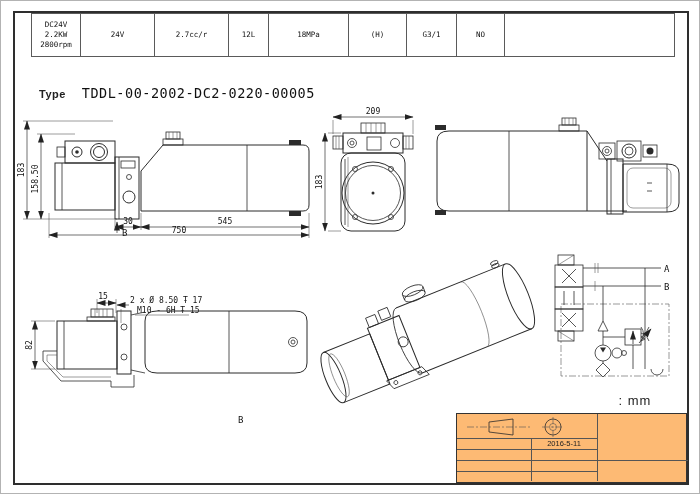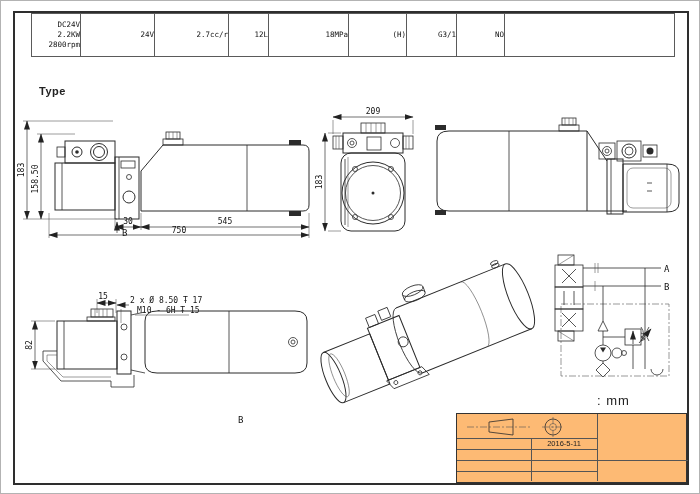--- a/index.html
+++ b/index.html
@@ -2,39 +2,39 @@
 <html><head>
 <meta charset="utf-8">
 <style>
   *{margin:0;padding:0;box-sizing:border-box}
   html,body{background:#e9e9e9}
   .sheet{position:relative;width:700px;height:494px;background:#fff;border:1px solid #b3b3b3;
          font-family:"Liberation Sans",sans-serif;overflow:hidden}
   .frame{position:absolute;left:12px;top:10px;width:676px;height:474px;border:2px solid #2e2e2e}
 
   table.spec{position:absolute;left:30px;top:12px;border-collapse:collapse;table-layout:fixed}
-  .spec td{border:1px solid #5a5a5a;text-align:right;vertical-align:middle;color:#111;overflow:hidden}
+  .spec td{border:1px solid #5a5a5a;text-align:center;vertical-align:middle;color:#111;overflow:hidden}
   .spec .val{height:43px;font:7.5px/1.35 "DejaVu Sans Mono",monospace;white-space:pre-line}
   .spec .hdr{height:26px;font:9.5px/1.15 "Liberation Sans",sans-serif;color:#1c1c1c;white-space:pre-line}
 
   .typerow{position:absolute;left:38px;top:84px;display:flex;gap:16px;align-items:baseline}
   .type-label{font:bold 11px "Liberation Sans",sans-serif;color:#222;letter-spacing:.5px}
   .type-value{font:13.5px "DejaVu Sans Mono",monospace;color:#101010;letter-spacing:.5px}
 
   svg{position:absolute;overflow:visible}
   .obj{stroke:#2b2b2b;stroke-width:1;fill:none}
   .med{stroke:#2b2b2b;stroke-width:.8;fill:none}
   .thin{stroke:#4a4a4a;stroke-width:.55;fill:none}
   .dim{stroke:#333;stroke-width:.7;fill:none}
   .fillb{fill:#2b2b2b;stroke:none}
   .ctr{stroke:#555;stroke-width:.6;fill:none;stroke-dasharray:7 2 2 2}
   svg text{font:8px "DejaVu Sans Mono",monospace;fill:#111}
   svg text.big{font:9px "DejaVu Sans Mono",monospace}
 
-  .units{position:absolute;left:596px;top:392px;width:76px;text-align:left;
+  .units{position:absolute;left:596px;top:392px;width:76px;text-align:center;
          font:13px "Liberation Sans",sans-serif;color:#222;letter-spacing:1px}
 
   .tblock{position:absolute;left:455px;top:412px;width:231px;height:70px;border:1.5px solid #333;background:#fdba74}
   .tb-line{position:absolute;background:#555}
   .tb-date{position:absolute;left:76px;top:25px;width:62px;height:10px;text-align:center;
            font:7.5px "Liberation Sans",sans-serif;color:#222}
 </style>
 </head>
 <body>
 
@@ -76,20 +76,21 @@
       <td class="val">(H)</td>
       <td class="val">G3/1</td>
       <td class="val">NO</td>
       <td class="val"></td>
     </tr>
   </tbody>
     </table>
 
   <div class="typerow">
     <span class="type-label">Type</span>
+    <span class="type-value">TDDL-00-2002-DC2-0220-00005</span>
   </div>
 
   <svg style="left:16px;top:106px" width="302" height="132">
     <g>
       <line class="thin" x1="6" y1="14" x2="96" y2="14"></line>
       <line class="thin" x1="6" y1="112" x2="100" y2="112"></line>
       <line class="thin" x1="20" y1="27" x2="58" y2="27"></line>
       <line class="dim" x1="10" y1="14" x2="10" y2="112" marker-start="url(#aS)" marker-end="url(#aE)"></line>
       <line class="dim" x1="24" y1="27" x2="24" y2="112" marker-start="url(#aS)" marker-end="url(#aE)"></line>
       <text transform="rotate(-90 7 63)" x="7" y="63" text-anchor="middle">183</text>

